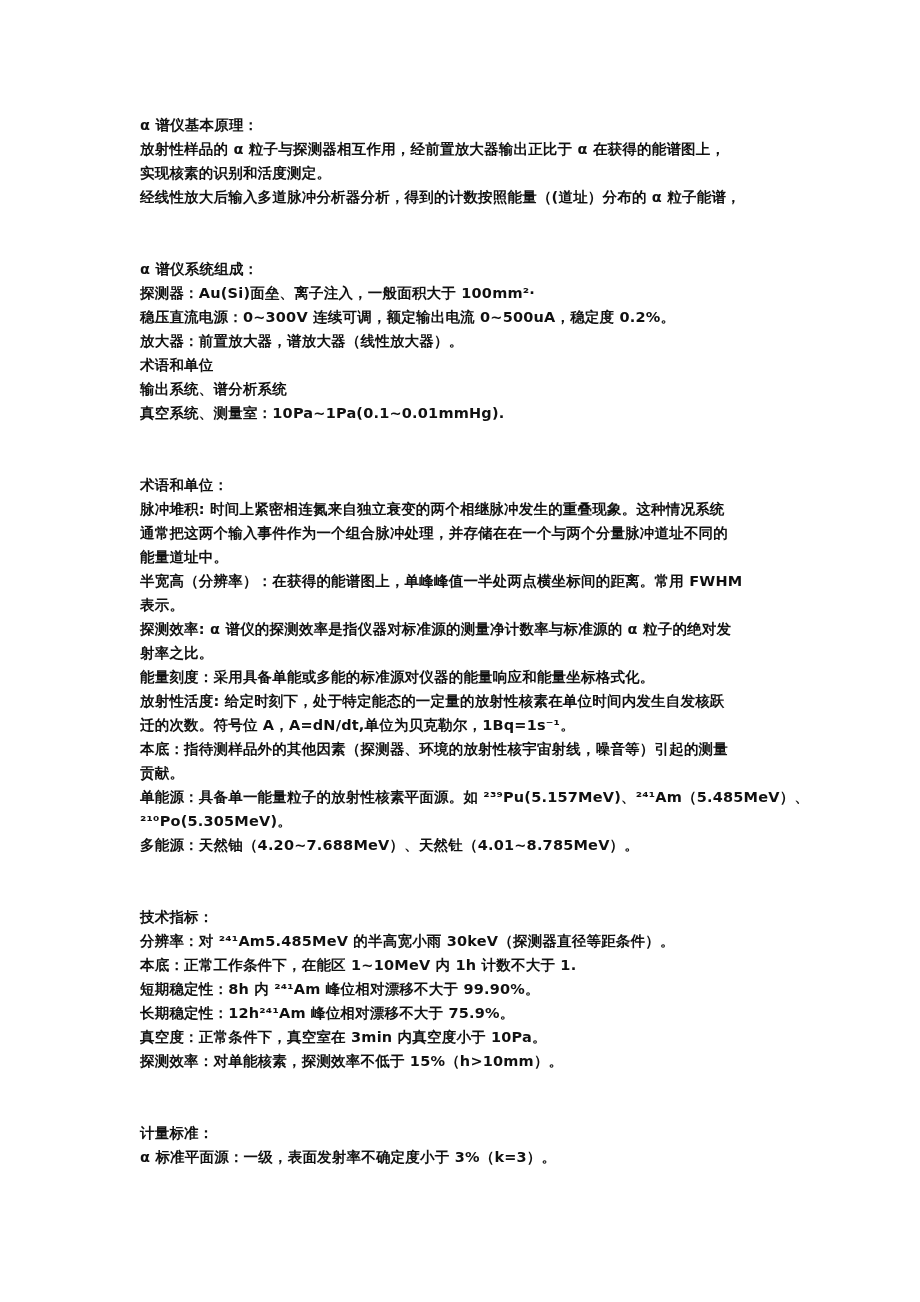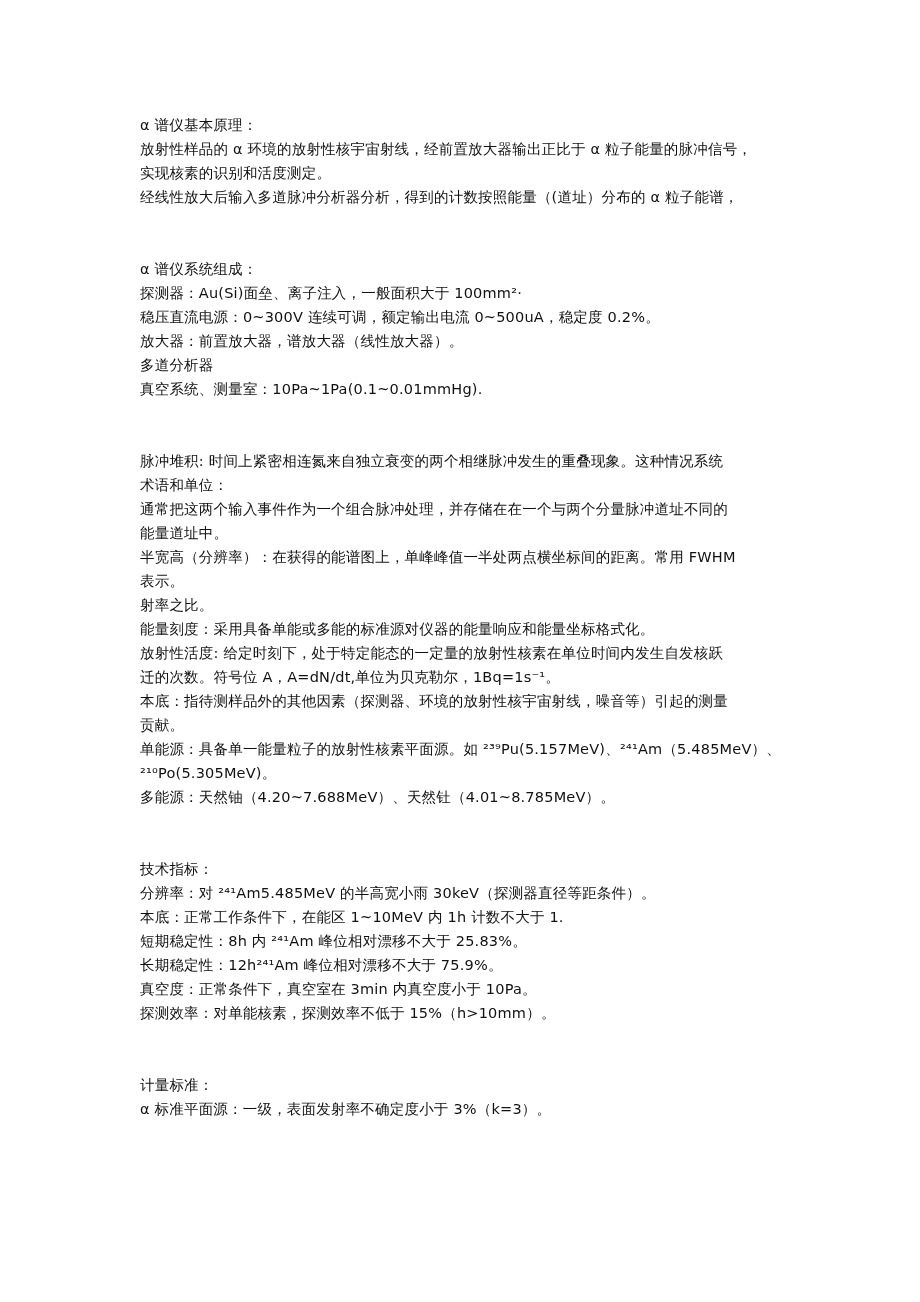--- a/index.html
+++ b/index.html
@@ -1,71 +1,73 @@
 <!DOCTYPE html>
 <html><head>
   <meta charset="utf-8">
   <style>
     html, body { margin: 0; padding: 0; background: #ffffff; }
     body {
       width: 920px; height: 1302px; position: relative; overflow: hidden;
       font-family: "DejaVu Sans", "Liberation Sans", sans-serif;
       color: #111111;
     }
-    .page { position: absolute; left: 140px; top: 113px; width: 640px; }
+    .page { position: absolute; left: 140px; top: 113px; width: 640px; font-weight: bold; }
     .section { margin: 0 0 48px 0; }
     .line {
       font-size: 14.5px; line-height: 24px; height: 24px;
       white-space: nowrap; overflow: visible; letter-spacing: 0.2px;
     }
   </style>
 </head>
 <body>
 
 <div class="page">
 
   <div class="section">
     <div class="line">α 谱仪基本原理：</div>
-    <div class="line">放射性样品的 α 环境的放射性核宇宙射线，经前置放大器输出正比于 α 粒子能量的脉冲信号，</div>
+    <div class="line">放射性样品的 α 粒子与探测器相互作用，经前置放大器输出正比于 α 在获得的能谱图上，</div>
     <div class="line">实现核素的识别和活度测定。</div>
     <div class="line">经线性放大后输入多道脉冲分析器分析，得到的计数按照能量（(道址）分布的 α 粒子能谱，</div>
   </div>
 
   <div class="section">
     <div class="line">α 谱仪系统组成：</div>
     <div class="line">探测器：Au(Si)面垒、离子注入，一般面积大于 100mm²·</div>
     <div class="line">稳压直流电源：0~300V 连续可调，额定输出电流 0~500uA，稳定度 0.2%。</div>
     <div class="line">放大器：前置放大器，谱放大器（线性放大器）。</div>
-    <div class="line">多道分析器</div>
+    <div class="line">术语和单位</div>
+    <div class="line">输出系统、谱分析系统</div>
     <div class="line">真空系统、测量室：10Pa~1Pa(0.1~0.01mmHg).</div>
   </div>
 
   <div class="section">
+    <div class="line">术语和单位：</div>
     <div class="line">脉冲堆积: 时间上紧密相连氮来自独立衰变的两个相继脉冲发生的重叠现象。这种情况系统</div>
-    <div class="line">术语和单位：</div>
     <div class="line">通常把这两个输入事件作为一个组合脉冲处理，并存储在在一个与两个分量脉冲道址不同的</div>
     <div class="line">能量道址中。</div>
     <div class="line">半宽高（分辨率）：在获得的能谱图上，单峰峰值一半处两点横坐标间的距离。常用 FWHM</div>
     <div class="line">表示。</div>
+    <div class="line">探测效率: α 谱仪的探测效率是指仪器对标准源的测量净计数率与标准源的 α 粒子的绝对发</div>
     <div class="line">射率之比。</div>
     <div class="line">能量刻度：采用具备单能或多能的标准源对仪器的能量响应和能量坐标格式化。</div>
     <div class="line">放射性活度: 给定时刻下，处于特定能态的一定量的放射性核素在单位时间内发生自发核跃</div>
     <div class="line">迁的次数。符号位 A，A=dN/dt,单位为贝克勒尔，1Bq=1s⁻¹。</div>
     <div class="line">本底：指待测样品外的其他因素（探测器、环境的放射性核宇宙射线，噪音等）引起的测量</div>
     <div class="line">贡献。</div>
     <div class="line">单能源：具备单一能量粒子的放射性核素平面源。如 ²³⁹Pu(5.157MeV)、²⁴¹Am（5.485MeV）、</div>
     <div class="line">²¹⁰Po(5.305MeV)。</div>
     <div class="line">多能源：天然铀（4.20~7.688MeV）、天然钍（4.01~8.785MeV）。</div>
   </div>
 
   <div class="section">
     <div class="line">技术指标：</div>
     <div class="line">分辨率：对 ²⁴¹Am5.485MeV 的半高宽小雨 30keV（探测器直径等距条件）。</div>
     <div class="line">本底：正常工作条件下，在能区 1~10MeV 内 1h 计数不大于 1.</div>
-    <div class="line">短期稳定性：8h 内 ²⁴¹Am 峰位相对漂移不大于 25.83%。</div>
+    <div class="line">短期稳定性：8h 内 ²⁴¹Am 峰位相对漂移不大于 99.90%。</div>
     <div class="line">长期稳定性：12h²⁴¹Am 峰位相对漂移不大于 75.9%。</div>
     <div class="line">真空度：正常条件下，真空室在 3min 内真空度小于 10Pa。</div>
     <div class="line">探测效率：对单能核素，探测效率不低于 15%（h&gt;10mm）。</div>
   </div>
 
   <div class="section">
     <div class="line">计量标准：</div>
     <div class="line">α 标准平面源：一级，表面发射率不确定度小于 3%（k=3）。</div>
   </div>
 

